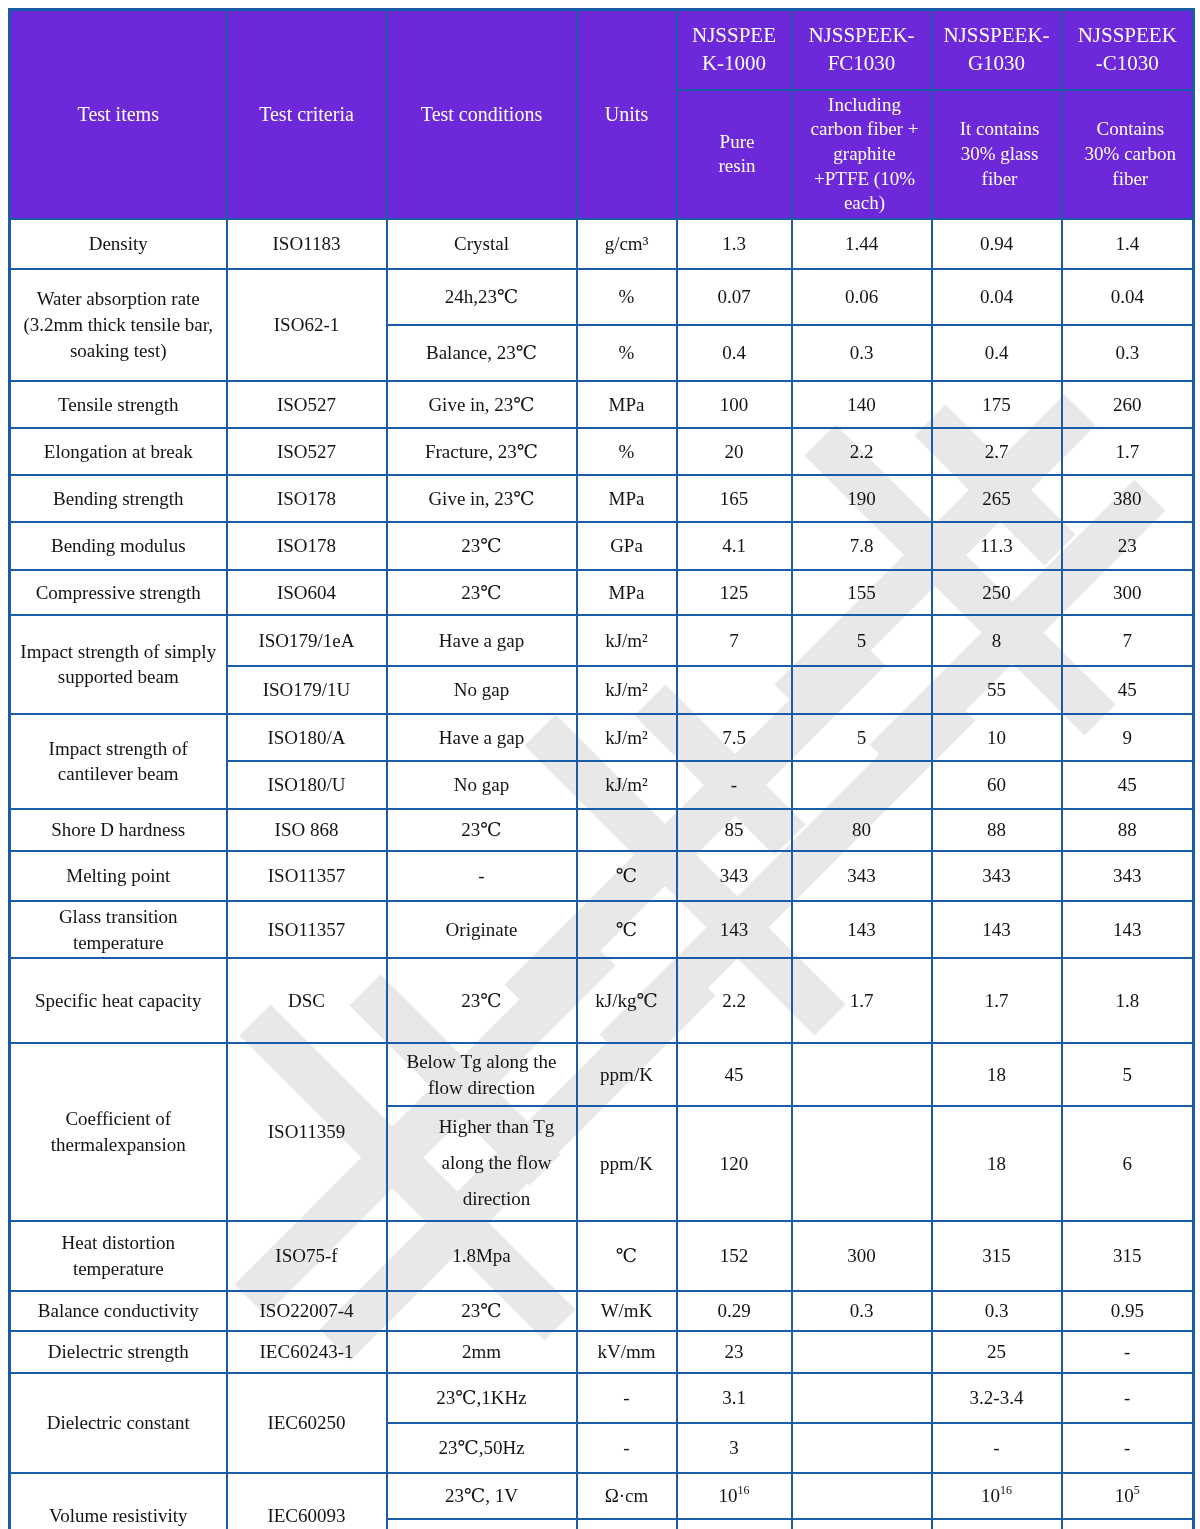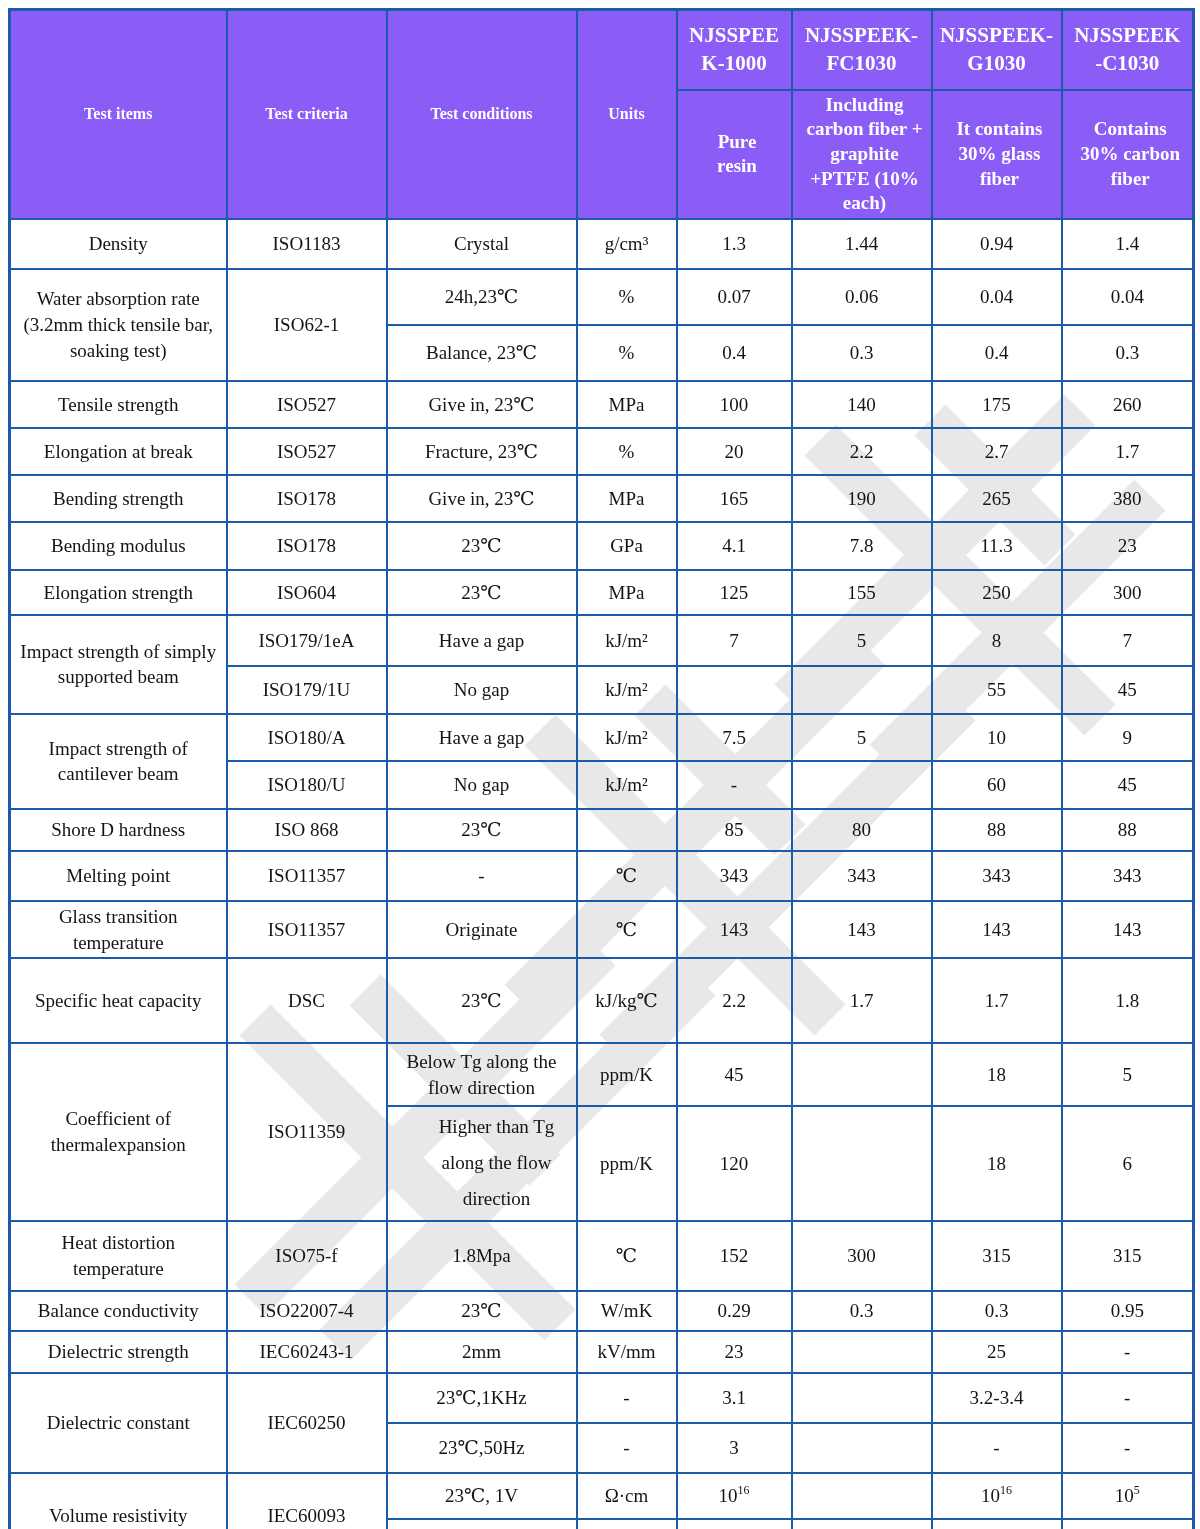--- a/index.html
+++ b/index.html
@@ -23,26 +23,26 @@
     border-collapse:collapse;table-layout:fixed;
     width:1184px;margin:8px;
     border:3px solid #1a5caa;
   }
   .spec th,.spec td{
     border:2px solid #1a5caa;
     text-align:center;vertical-align:middle;
     padding:2px 6px;overflow:hidden;
   }
   .spec thead th{
-    background:#8b5cf6;color:#ffffff;font-weight:bold;
+    background:#6d28d9;color:#ffffff;font-weight:normal;
     white-space:pre-line;line-height:1.3;
   }
   .spec thead tr:nth-child(1){height:80px;}
   .spec thead tr:nth-child(2){height:122px;}
-  th.hc{font-size:16px;}
+  th.hc{font-size:20px;}
   th.hp{font-size:21px;}
   th.hd{font-size:19px;padding-left:12px;}
 
   .spec td{font-size:19px;color:#141414;background:transparent;line-height:1.35;}
   .spec td sup{font-size:12px;line-height:0;margin-top:12px;}
 
   col.c1{width:217px;} col.c2{width:160px;} col.c3{width:190px;} col.c4{width:100px;}
   col.c5{width:115px;} col.c6{width:140px;} col.c7{width:130px;} col.c8{width:132px;}
 
   .spec tbody tr:nth-child(1){height:50px;}
@@ -198,21 +198,21 @@
           <td>Bending modulus</td>
           <td>ISO178</td>
           <td>23℃</td>
           <td>GPa</td>
           <td>4.1</td>
           <td>7.8</td>
           <td>11.3</td>
           <td>23</td>
         </tr>
         <tr>
-          <td>Elongation strength</td>
+          <td>Compressive strength</td>
           <td>ISO604</td>
           <td>23℃</td>
           <td>MPa</td>
           <td>125</td>
           <td>155</td>
           <td>250</td>
           <td>300</td>
         </tr>
         <tr>
           <td rowspan="2">Impact strength of simply supported beam</td>

